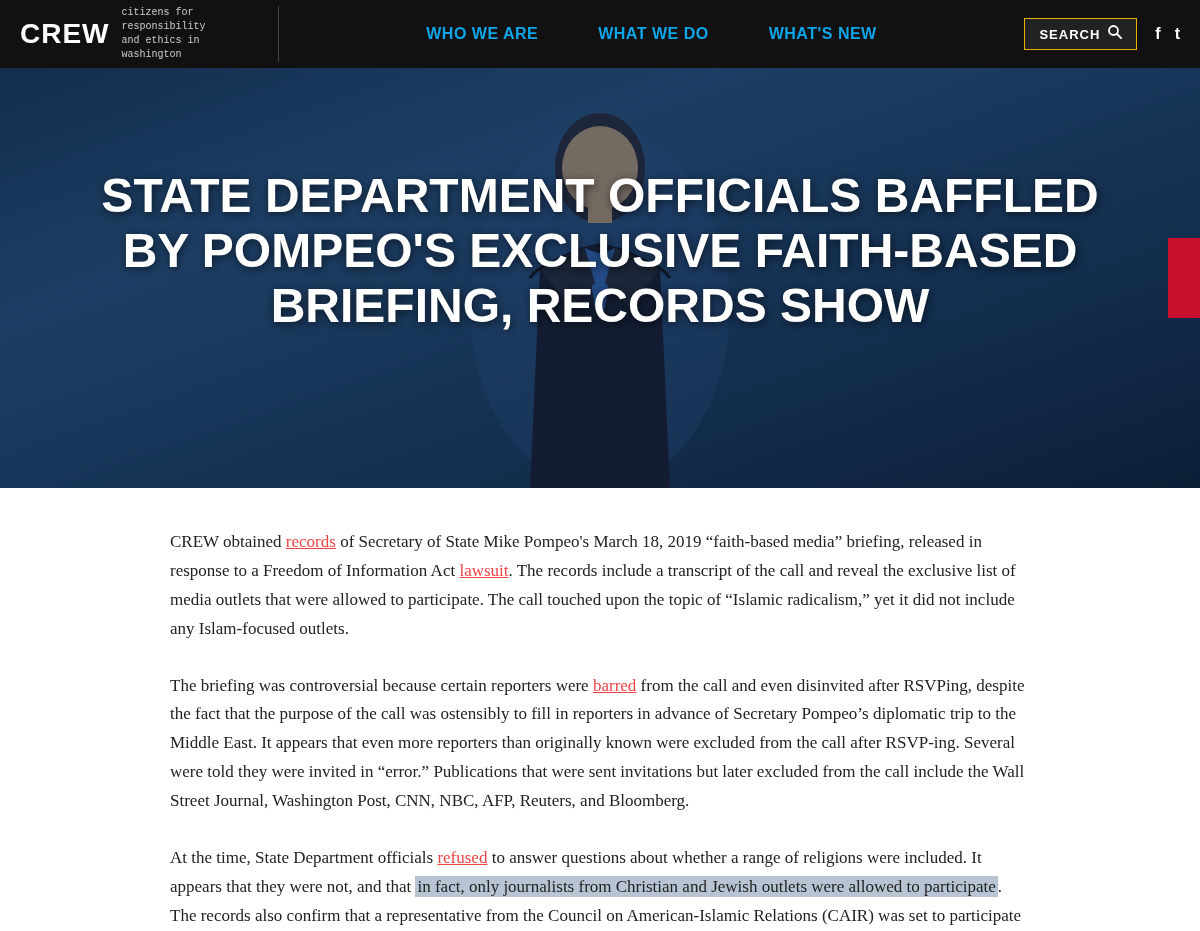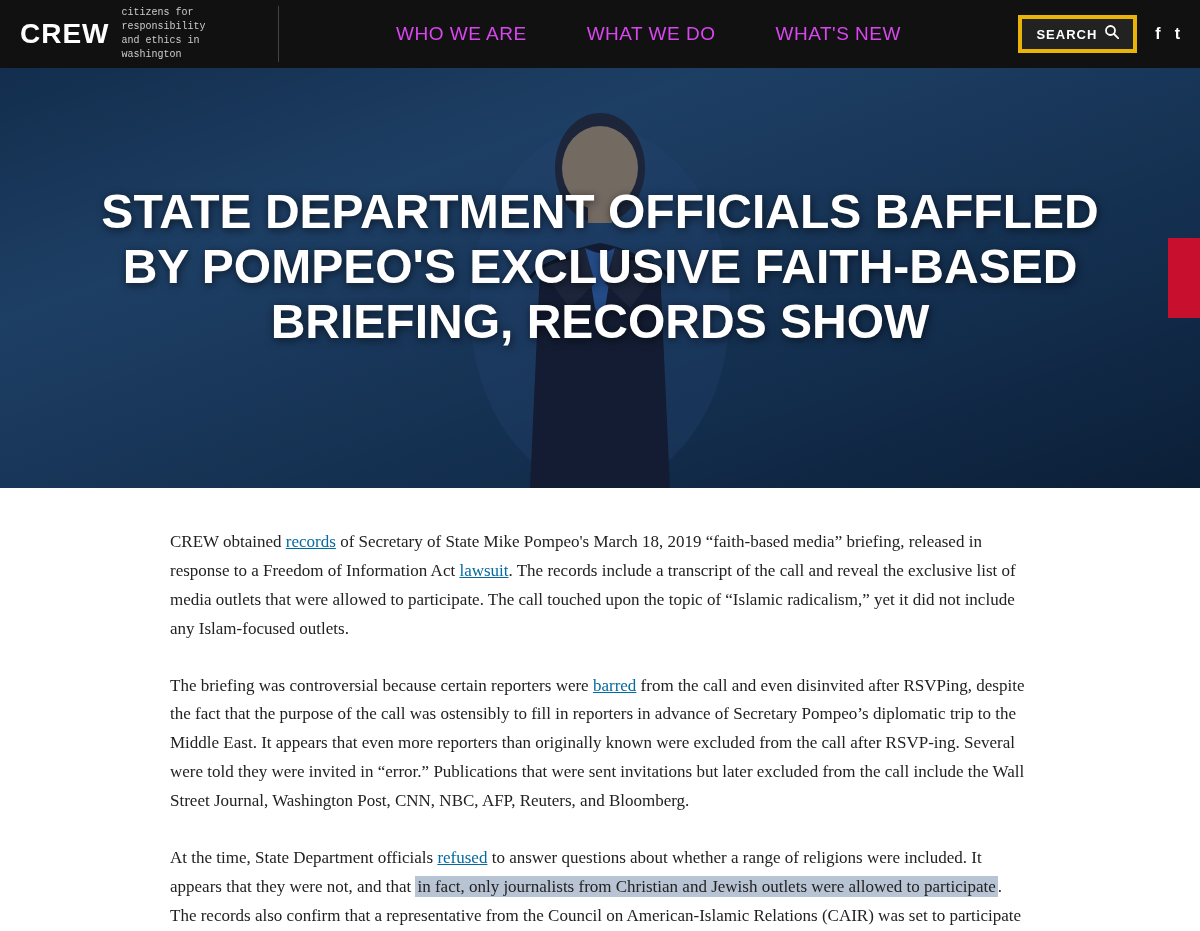--- a/index.html
+++ b/index.html
@@ -51,33 +51,33 @@
     nav {
       display: flex;
       align-items: center;
       flex: 1;
       justify-content: center;
       gap: 60px;
     }
 
     nav a {
       font-family: Arial, sans-serif;
-      font-size: 19px;
-      font-weight: 400;
-      color: #d946ef;
+      font-size: 16px;
+      font-weight: 700;
+      color: #0ea5e9;
       text-decoration: none;
       letter-spacing: 0.5px;
       text-transform: uppercase;
     }
 
     .search-area {
       display: flex;
       align-items: center;
       background: #222;
-      border: 4px solid #eab308;
+      border: 1px solid #eab308;
       padding: 6px 14px;
       gap: 8px;
       cursor: pointer;
     }
 
     .search-label {
       font-family: Arial, sans-serif;
       font-size: 13px;
       font-weight: 700;
       color: #fff;
@@ -136,21 +136,21 @@
     }
 
     .hero-overlay {
       position: absolute;
       top: 0; left: 0; right: 0; bottom: 0;
       background: rgba(10, 30, 60, 0.45);
     }
 
     .hero-title {
       position: absolute;
-      top: 116px;
+      top: 100px;
       left: 0;
       right: 0;
       text-align: center;
       font-family: Arial, sans-serif;
       font-size: 48px;
       font-weight: 900;
       color: #fff;
       line-height: 1.15;
       text-transform: uppercase;
       padding: 0 80px;
@@ -189,21 +189,21 @@
 
     .article-body p {
       font-family: Georgia, serif;
       font-size: 17px;
       line-height: 1.7;
       color: #222;
       margin-bottom: 28px;
     }
 
     .article-body a {
-      color: #0369a1;
+      color: #ef4444;
       text-decoration: underline;
     }
 
     .highlight {
       background-color: #b8c4d4;
       padding: 1px 2px;
     }
   </style>
 </head>
 <body>

